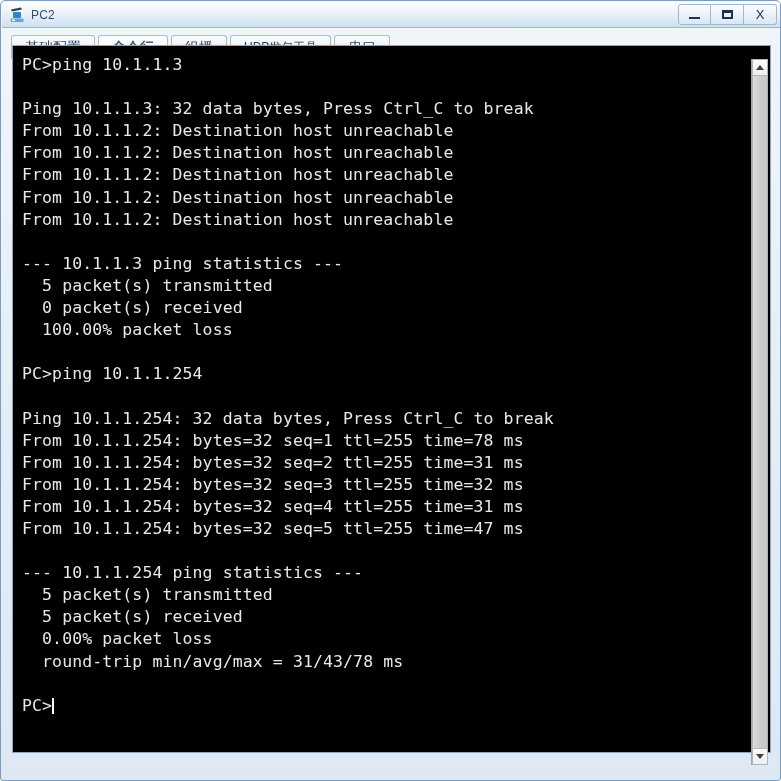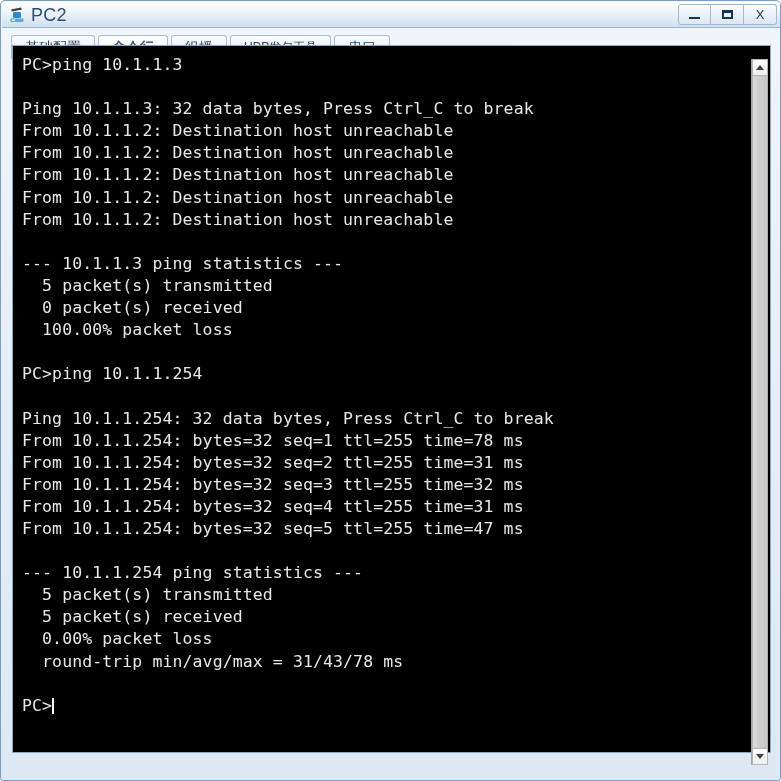--- a/index.html
+++ b/index.html
@@ -32,21 +32,21 @@
     display: flex;
     align-items: center;
   }
   #app-icon {
     width: 18px; height: 18px;
     margin-left: 6px; margin-right: 5px;
     position: relative;
     flex: 0 0 auto;
   }
   #title-text {
-    font-size: 18px;
+    font-size: 12px;
     color: #2c4f78;
     letter-spacing: .2px;
     line-height: 26px;
     white-space: nowrap;
   }
   #winbtns {
     position: absolute;
     right: 4px; top: 2px;
     display: flex;
     height: 21px;

